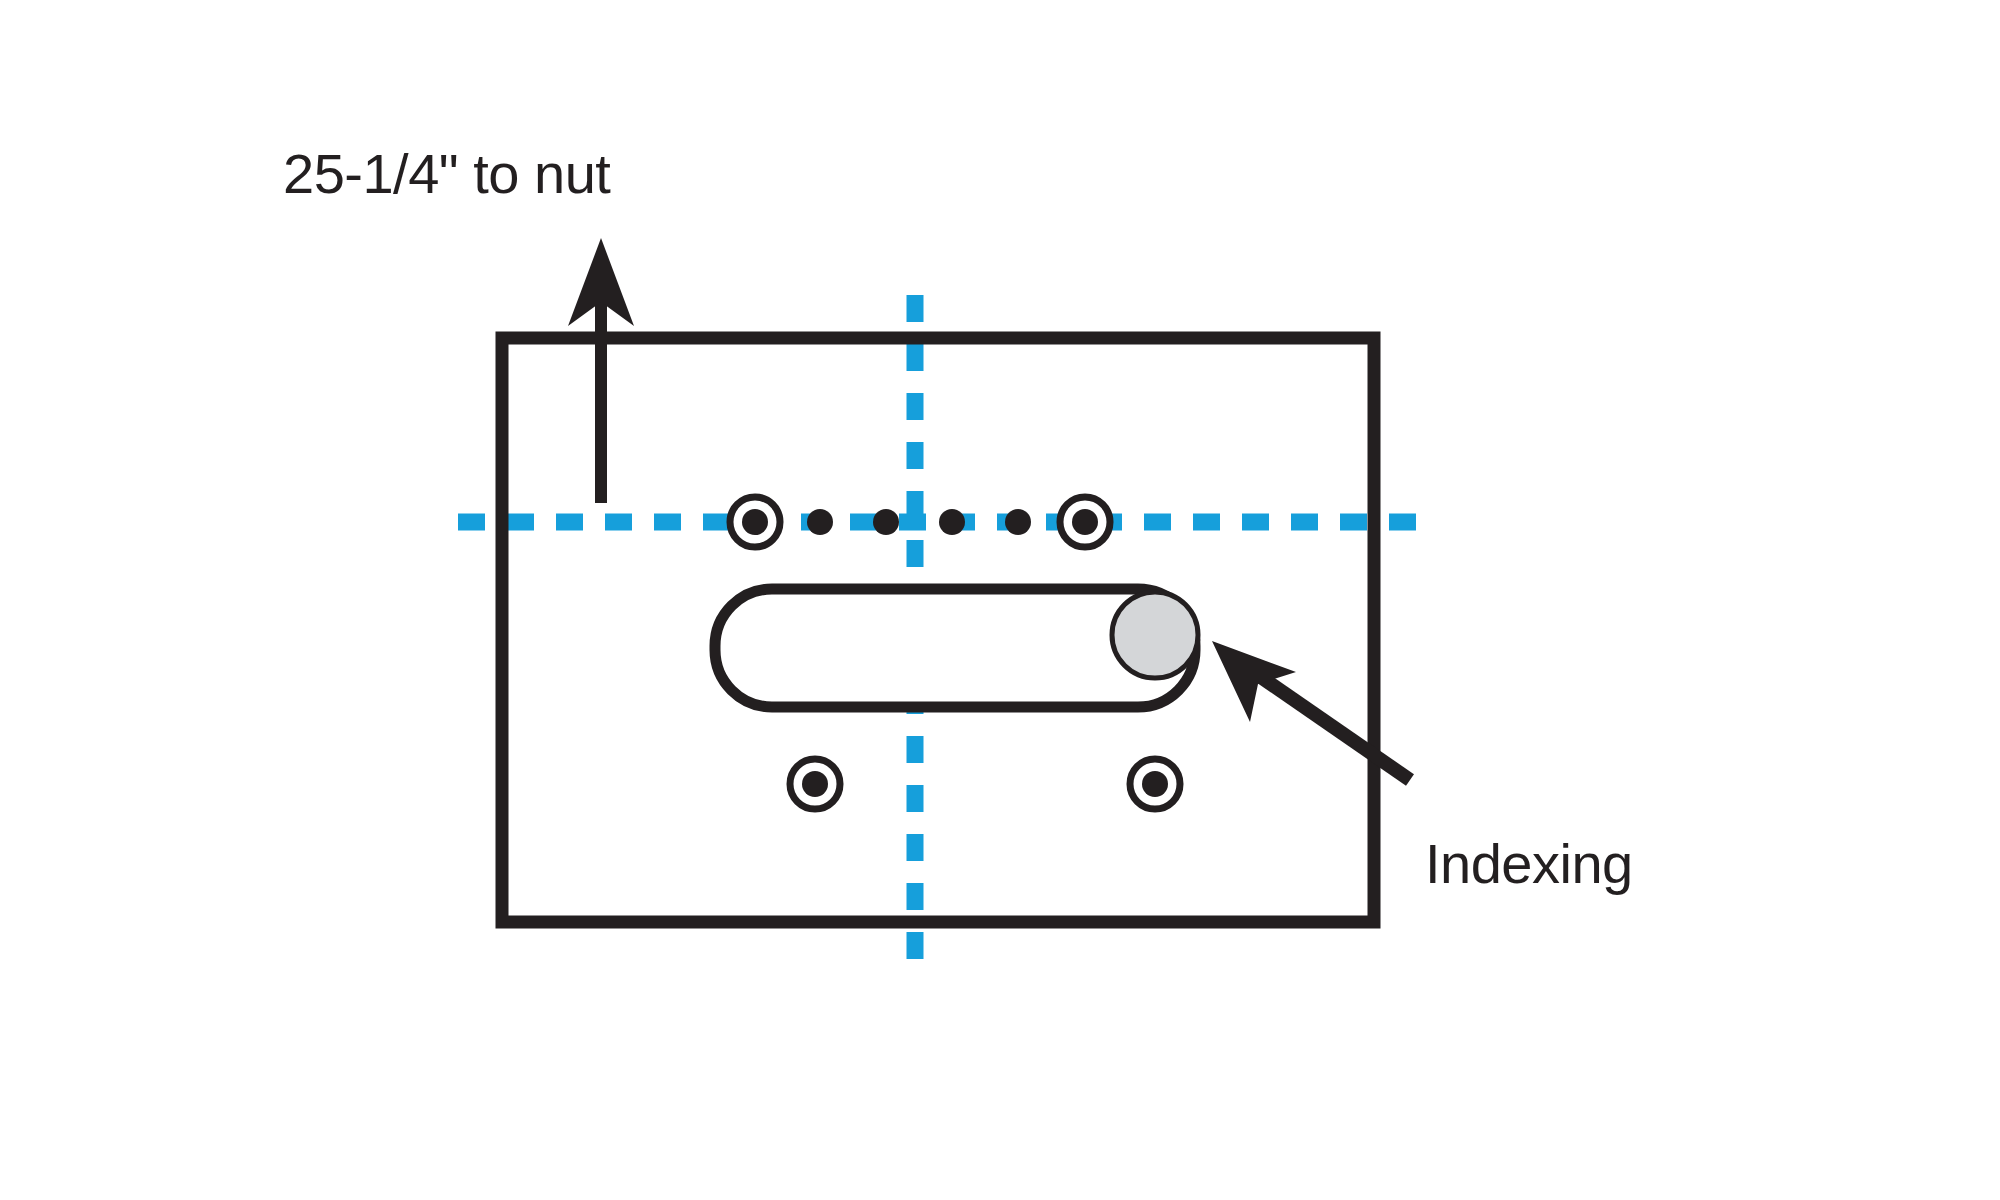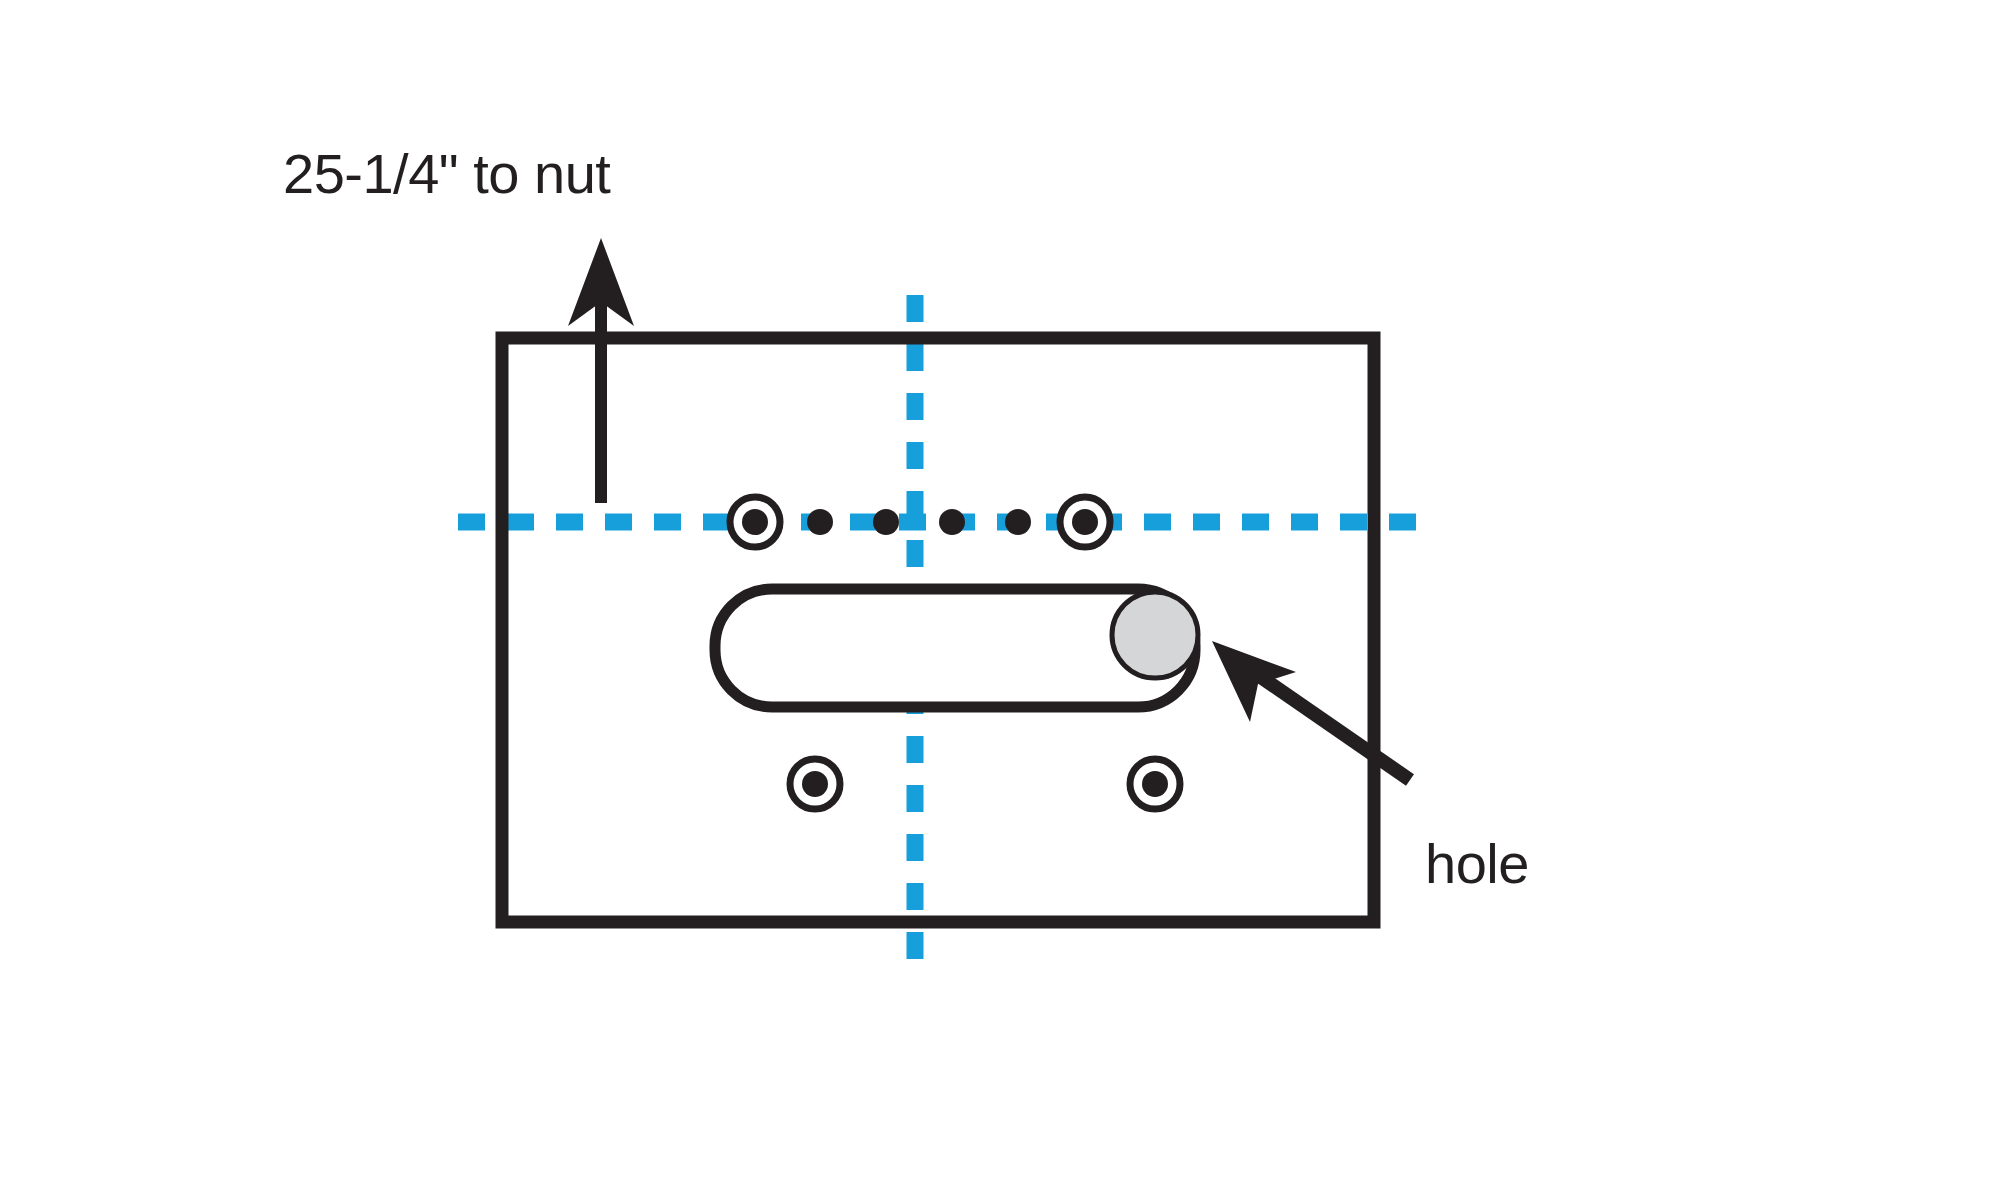--- a/index.html
+++ b/index.html
@@ -92,16 +92,16 @@
     </g>
 
     <line x1="1410" y1="780" x2="1255" y2="673" stroke="#231f20" stroke-width="14"></line>
     <path d="M 1212 641 L 1296 672 L 1258 684 L 1250 722 Z" fill="#231f20"></path>
 
   </svg>
 
   <div class="label-text" id="dim-label">25-1/4" to nut</div>
 
   <div class="label-text" id="index-label">
-    <div>hole</div>
+    <div>Indexing</div>
   </div>
 
 </div>
 
 </body></html>

